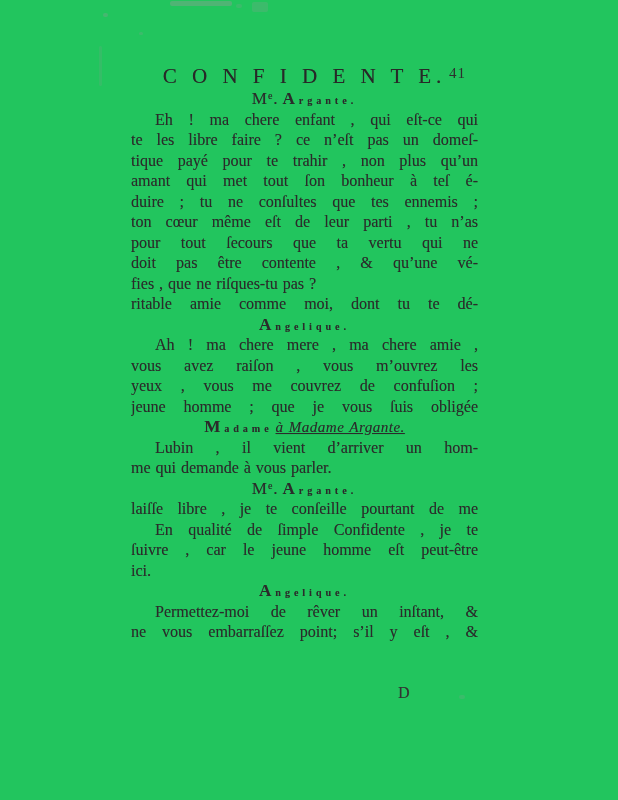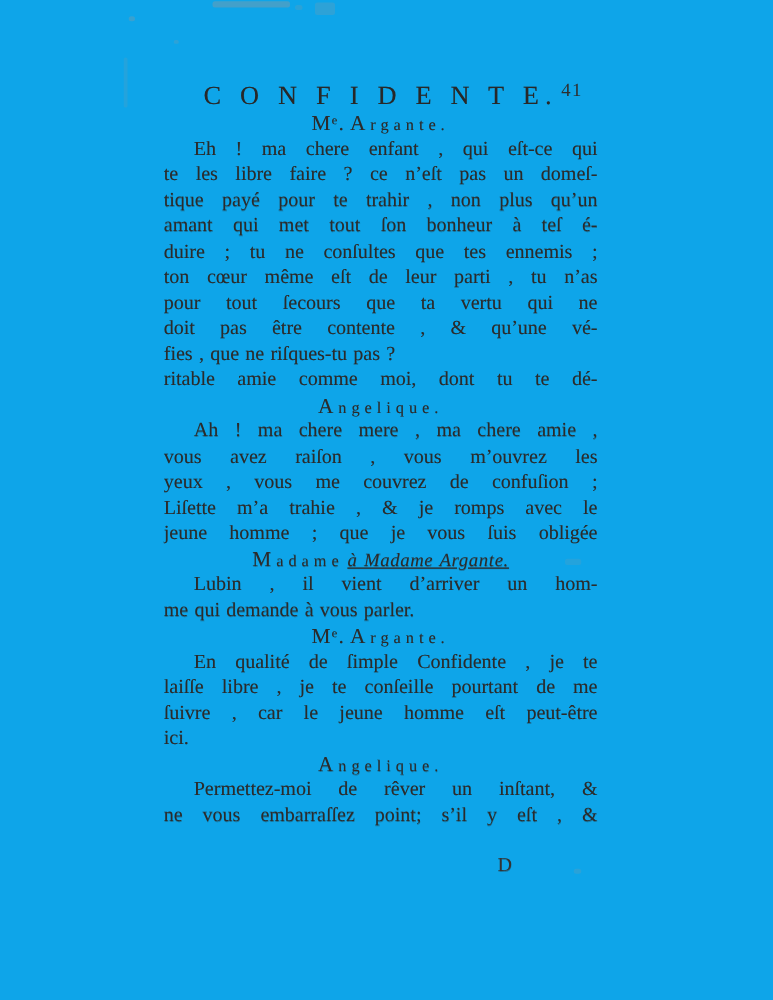--- a/index.html
+++ b/index.html
@@ -7,21 +7,21 @@
     padding: 0;
     width: 618px;
     height: 800px;
     background: #fdfdfd;
     overflow: hidden;
   }
   .page {
     position: relative;
     width: 618px;
     height: 800px;
-    background: #0ea5e9;
+    background: #22c55e;
     font-family: "Liberation Serif", "DejaVu Serif", serif;
     color: #2b2b2b;
   }
   
   .running-header {
     position: absolute;
     left: 131px;
     top: 64px;
     width: 347px;
     height: 24px;
@@ -63,22 +63,23 @@
   .end { text-align: left; text-align-last: left; }
   
   .heading { text-align: center; white-space: nowrap; }
   .sp-prefix {
     font-size: 17px;
     letter-spacing: 1px;
     margin-right: 4px;
   }
   .sp-name {
     display: inline-block;
-    font-size: 13px;
+    font-size: 10px;
     letter-spacing: 4px;
+    font-weight: bold;
   }
   .sp-name::first-letter { font-size: 17px; }
   .sp-dir {
     font-style: italic;
     font-size: 15px;
     letter-spacing: 0.5px;
     margin-left: 3px;
     text-decoration: underline;
   }
   
@@ -135,34 +136,33 @@
     <div class="row line just">doit pas être contente , &amp; qu’une vé-</div>
     <div class="row line end">fies , que ne riſques-tu pas ?</div>
     <div class="row line just">ritable amie comme moi, dont tu te dé-</div>
 
     <div class="row heading">
       <span class="sp-name">Angelique.</span>
     </div>
     <div class="row line just first">Ah ! ma chere mere , ma chere amie ,</div>
     <div class="row line just">vous avez raiſon , vous m’ouvrez les</div>
     <div class="row line just">yeux , vous me couvrez de confuſion ;</div>
-    <div class="row line just">Liſette m’a trahie , &amp; je romps avec le</div>
     <div class="row line just">jeune homme ; que je  vous ſuis obligée</div>
 
     <div class="row heading">
       <span class="sp-name">Madame</span><span class="sp-dir">à Madame Argante.</span>
     </div>
     <div class="row line just first">Lubin , il vient d’arriver un hom-</div>
     <div class="row line end">me qui demande à vous parler.</div>
 
     <div class="row heading">
       <span class="sp-prefix">Mᵉ.</span><span class="sp-name">Argante.</span>
     </div>
+    <div class="row line just">laiſſe libre , je te conſeille pourtant de me</div>
     <div class="row line just first">En qualité de ſimple Confidente , je te</div>
-    <div class="row line just">laiſſe libre , je te conſeille pourtant de me</div>
     <div class="row line just">ſuivre , car le jeune homme eſt peut-être</div>
     <div class="row line end">ici.</div>
 
     <div class="row heading">
       <span class="sp-name">Angelique.</span>
     </div>
     <div class="row line just first">Permettez-moi  de rêver un inſtant, &amp;</div>
     <div class="row line just">ne vous embarraſſez point; s’il y eſt , &amp;</div>
 
   </div>

